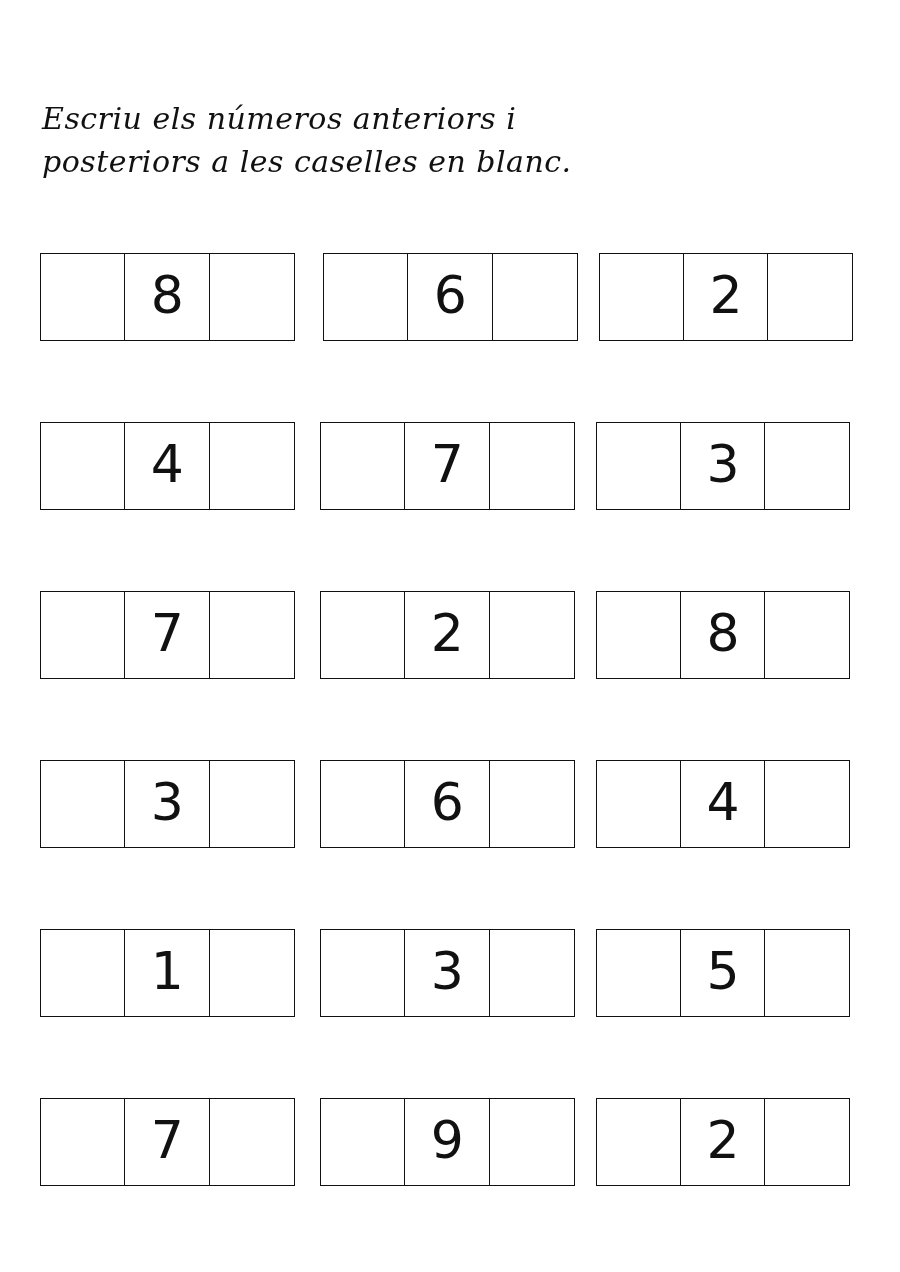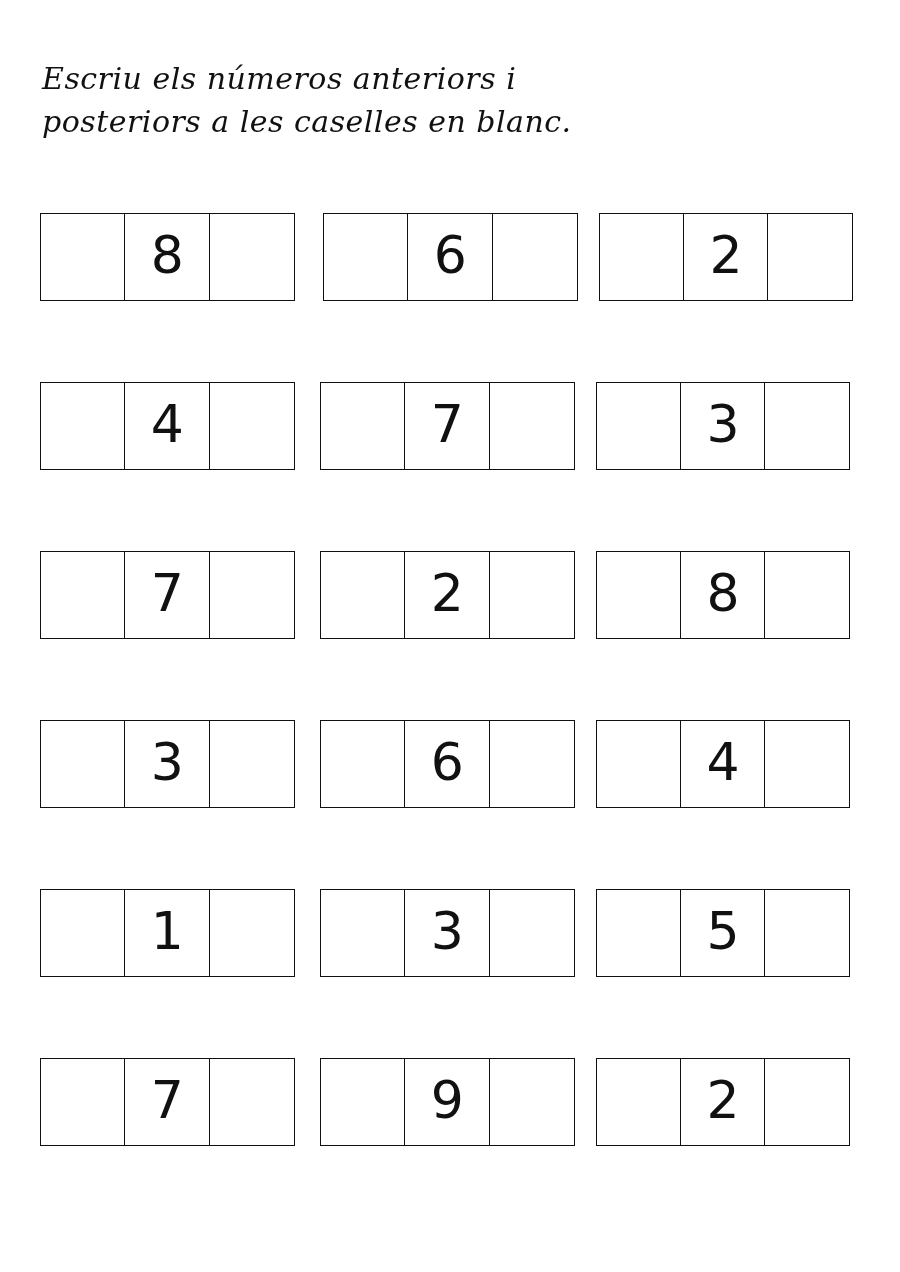--- a/index.html
+++ b/index.html
@@ -13,20 +13,21 @@
     position: relative;
     font-family: "Liberation Sans", sans-serif;
     color: #000000;
     overflow: hidden;
   }
 
   .sheet {
     position: absolute;
     inset: 0;
     padding: 12px;
+    margin-top: 40px;
   }
 
   
   .instructions {
     position: absolute;
     left: 42px;
     top: 58px;
     width: 740px;
     font-family: "DejaVu Serif", serif;
     font-style: italic;

